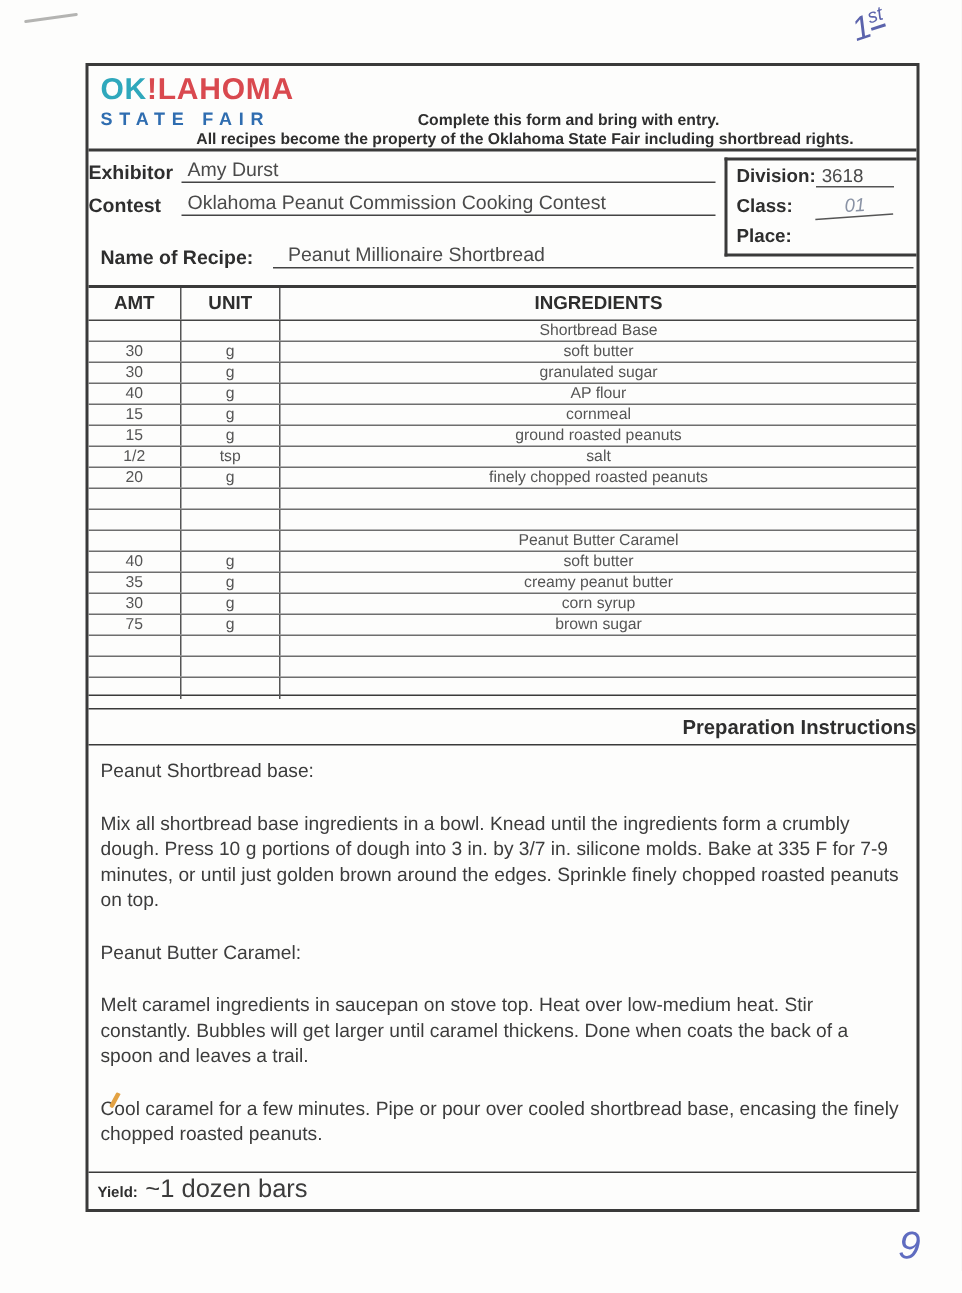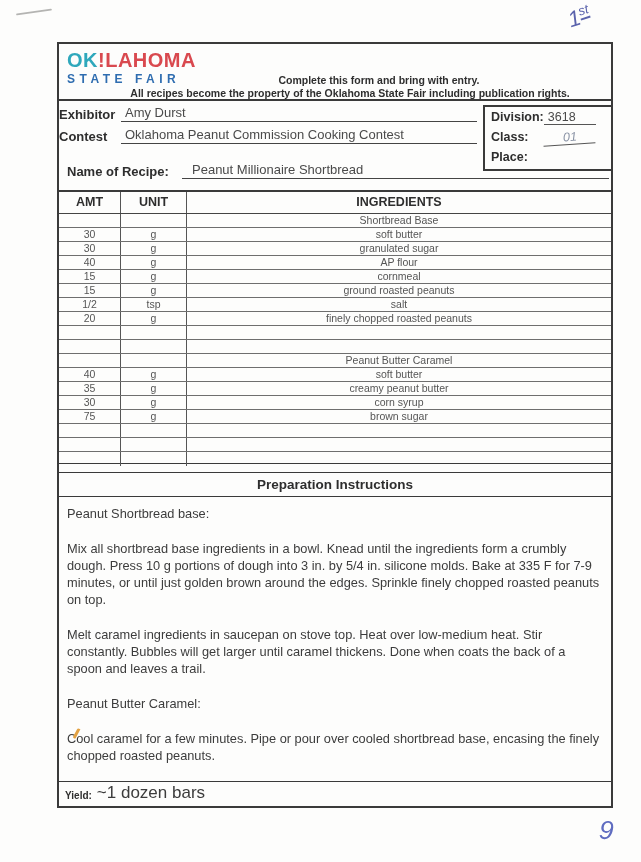--- a/index.html
+++ b/index.html
@@ -59,21 +59,21 @@
   .ing-hrow, .ing-row { display: flex; }
   .ing-hrow { height: 22px; border-bottom: 1.5px solid #444; align-items: center; }
   .ing-row { height: 14px; border-bottom: 1px solid #6e6e6e; }
   .ing-row:last-child { border-bottom: none; }
   .c-amt { flex: 0 0 62px; border-right: 1px solid #555; }
   .c-unit { flex: 0 0 66px; border-right: 1px solid #555; }
   .c-ing { flex: 1; }
   .ing-hrow > div { font-weight: bold; font-size: 12.5px; color: #2e2e2e; text-align: center; line-height: 21px; }
   .ing-row > div { font-size: 10.5px; color: #555; text-align: center; line-height: 13px; }
 
-  .prep-band { position: absolute; left: 0; right: 0; top: 428px; height: 25px; border-top: 1.5px solid #3a3a3a; border-bottom: 1.5px solid #3a3a3a; text-align: center; font-weight: bold; font-size: 13.5px; color: #2e2e2e; line-height: 23px; }
+  .prep-band { position: absolute; left: 0; right: 0; top: 428px; height: 25px; border-top: 1.5px solid #3a3a3a; border-bottom: 1.5px solid #3a3a3a; text-align: right; font-weight: bold; font-size: 13.5px; color: #2e2e2e; line-height: 23px; }
   .prep-body { position: absolute; left: 0; right: 0; top: 453px; bottom: 25px; padding: 8px 8px 0 8px; }
   .prep-body p { font-size: 12.8px; color: #3c3c3c; line-height: 17px; margin-bottom: 18px; }
   .ink-smudge { position: absolute; left: 16px; bottom: 42px; width: 3px; height: 11px; background: #e3a243; border-radius: 3px 0 3px 3px; transform: rotate(28deg); }
 
   .yield-row { position: absolute; left: 0; right: 0; bottom: 0; height: 25px; border-top: 1.5px solid #3a3a3a; display: flex; align-items: flex-end; padding: 0 0 3px 6px; }
   .yield-label { font-weight: bold; font-size: 10px; color: #2e2e2e; margin-right: 5px; padding-bottom: 2px; }
   .yield-value { font-size: 17px; color: #3c3c3c; }
 </style>
 </head>
 <body>
@@ -85,21 +85,21 @@
   <div class="grade-mark"><span>1</span><span class="sup">st</span></div>
 
   <div class="form">
 
     <div class="form-header">
       <div class="logo">
         <div class="logo-line1"><span class="logo-ok">OK</span><span class="logo-bang">!</span><span class="logo-lahoma">LAHOMA</span></div>
         <div class="logo-line2">STATE FAIR</div>
       </div>
       <div class="instr1">Complete this form and bring with entry.</div>
-      <div class="instr2">All recipes become the property of the Oklahoma State Fair including publication rights.</div>
+      <div class="instr2">All recipes become the property of the Oklahoma State Fair including shortbread rights.</div>
     </div>
 
     <div class="field-row exhibitor">
       <div class="field-label">Exhibitor</div>
       <div class="field-value">Amy Durst</div>
     </div>
     <div class="field-row contest">
       <div class="field-label">Contest</div>
       <div class="field-value">Oklahoma Peanut Commission Cooking Contest</div>
     </div>
@@ -222,23 +222,23 @@
     <div class="c-ing"></div>
   </div>
         </div>
     </div>
 
     <div class="prep-band">Preparation Instructions</div>
 
     <div class="prep-body">
       <div id="prep-paragraphs">
           <p>Peanut Shortbread base:</p>
-          <p>Mix all shortbread base ingredients in a bowl. Knead until the ingredients form a crumbly dough. Press 10 g portions of dough into 3 in. by 5/4 in. silicone molds. Bake at 335 F for 7-9 minutes, or until just golden brown around the edges. Sprinkle finely chopped roasted peanuts on top.</p>
+          <p>Mix all shortbread base ingredients in a bowl. Knead until the ingredients form a crumbly dough. Press 10 g portions of dough into 3 in. by 3/7 in. silicone molds. Bake at 335 F for 7-9 minutes, or until just golden brown around the edges. Sprinkle finely chopped roasted peanuts on top.</p>
+          <p>Peanut Butter Caramel:</p>
           <p>Melt caramel ingredients in saucepan on stove top. Heat over low-medium heat. Stir constantly. Bubbles will get larger until caramel thickens. Done when coats the back of a spoon and leaves a trail.</p>
-          <p>Peanut Butter Caramel:</p>
           <p>Cool caramel for a few minutes. Pipe or pour over cooled shortbread base, encasing the finely chopped roasted peanuts.</p>
         </div>
       <div class="ink-smudge"></div>
     </div>
 
     <div class="yield-row">
       <span class="yield-label">Yield:</span>
       <span class="yield-value">~1 dozen bars</span>
     </div>
 

